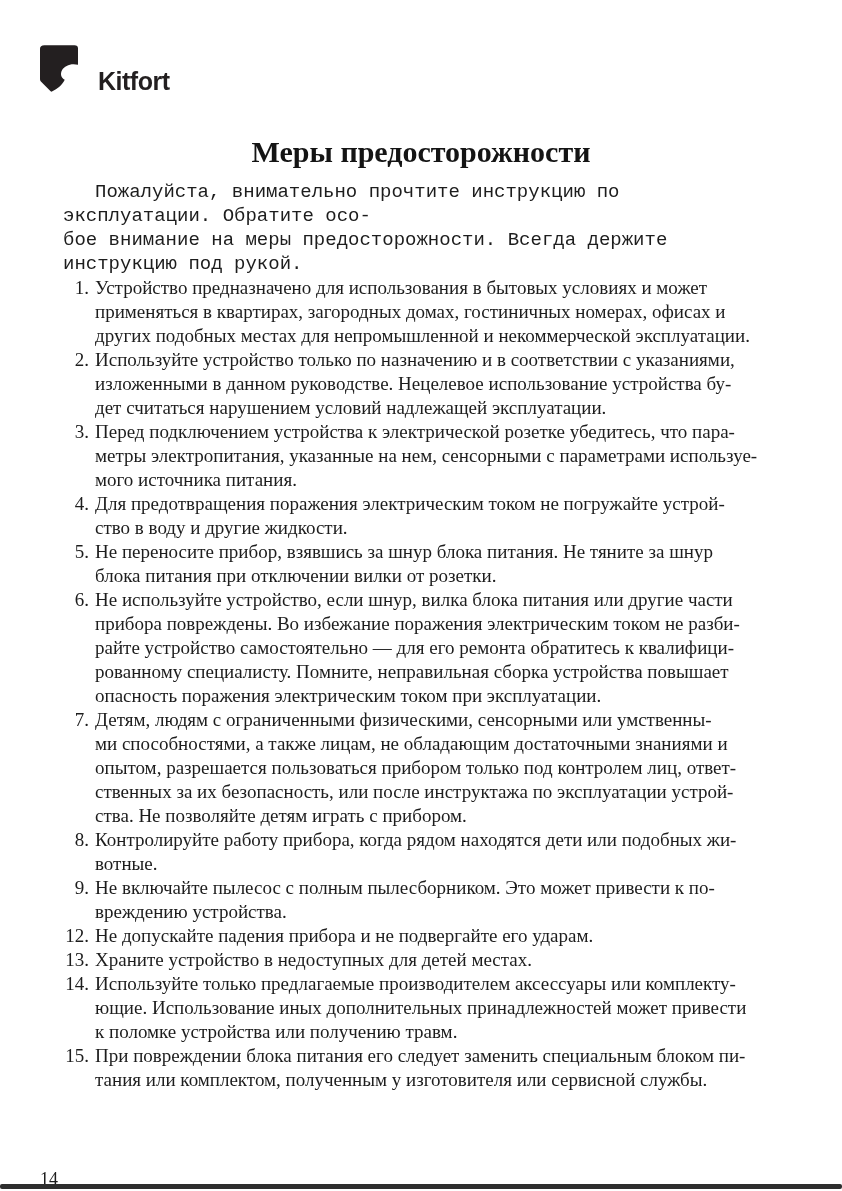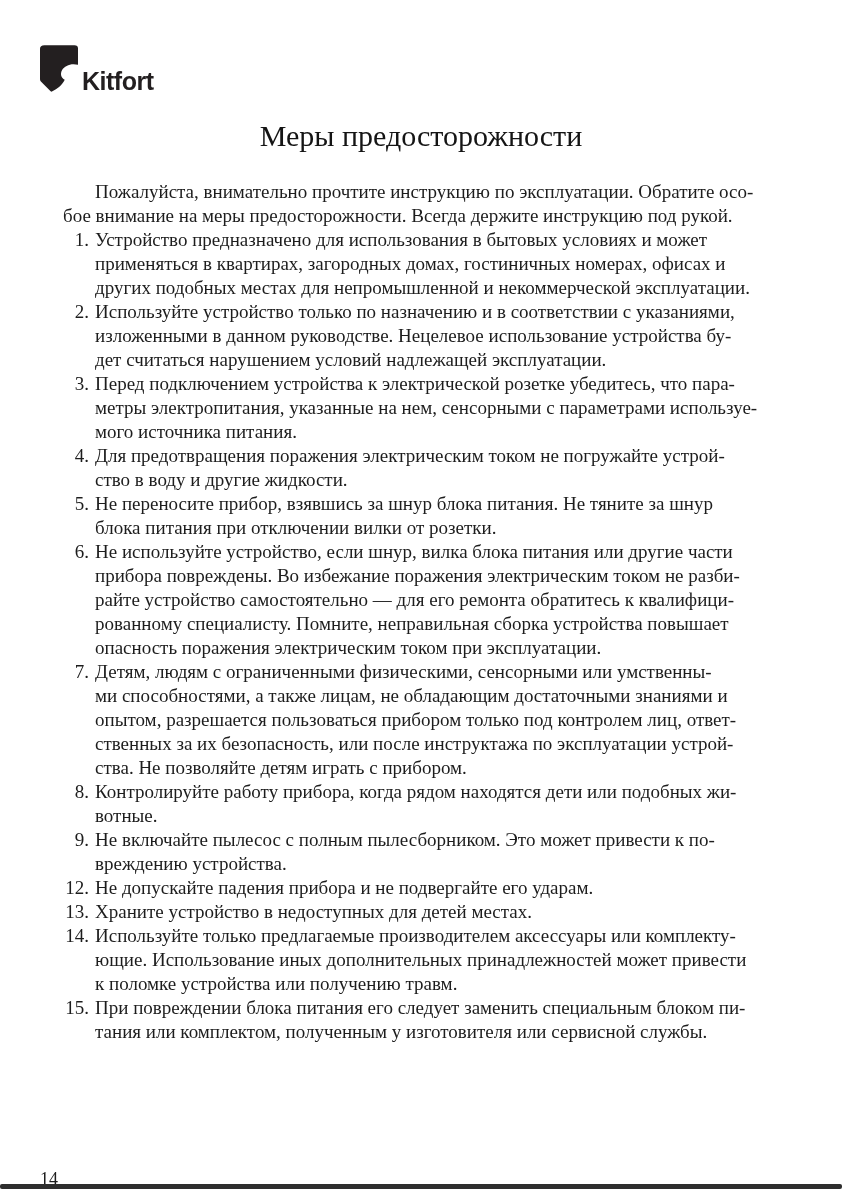--- a/index.html
+++ b/index.html
@@ -18,48 +18,49 @@
     display: flex;
     align-items: flex-end;
   }
   .logo-mark { width: 38px; height: 53px; display: block; }
   .logo-text {
     font-family: "Liberation Sans", sans-serif;
     font-weight: bold;
     font-size: 25px;
     letter-spacing: -0.5px;
     color: #231f20;
-    margin-left: 4px;
+    margin-left: 20px;
     line-height: 1;
     margin-bottom: 1px;
   }
 
   .page-title {
     position: absolute;
-    left: 0; top: 96px;
+    left: 0; top: 112px;
     width: 100%;
     text-align: center;
     font-size: 30px;
-    font-weight: normal;
+    font-weight: bold;
     color: #141414;
     line-height: 40px;
   }
 
   .content {
     position: absolute;
     left: 63px; top: 180px;
     width: 712px;
     font-size: 19px;
     line-height: 24px;
   }
 
   .intro {
     white-space: pre-line;
     text-indent: 32px;
     margin: 0 0 0 0;
+    font-family: Liberation Mono, monospace;
   }
 
   .safety-list { margin: 0; padding: 0; }
   .li-row { display: flex; align-items: flex-start; }
   .li-num {
     flex: none;
     width: 32px;
     box-sizing: border-box;
     text-align: right;
     padding-right: 6px;

